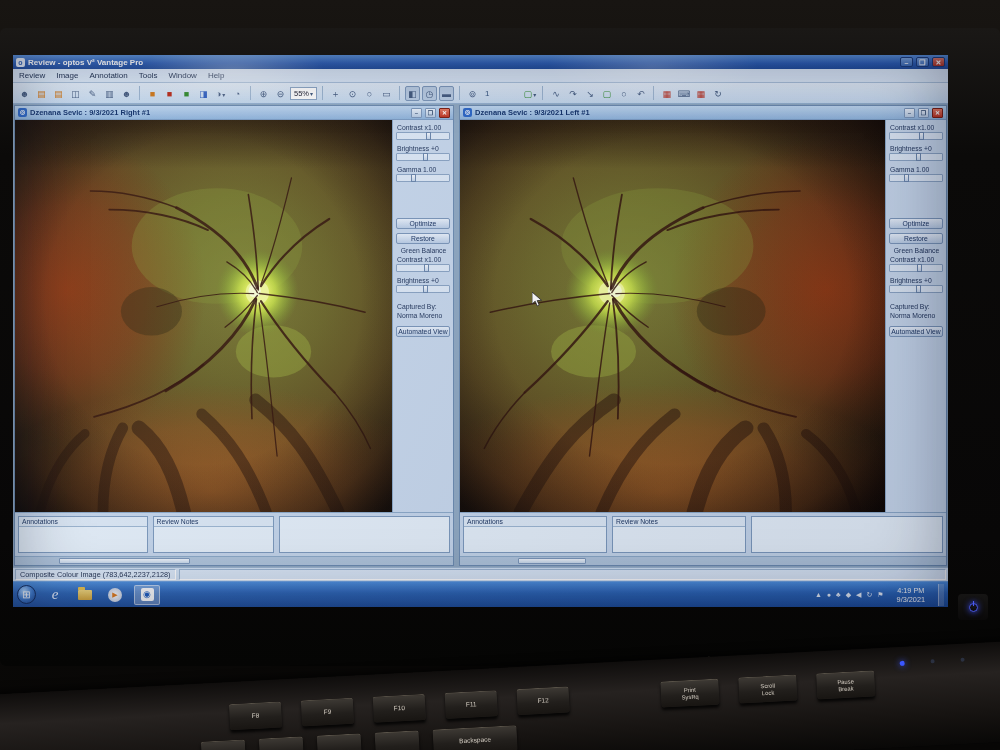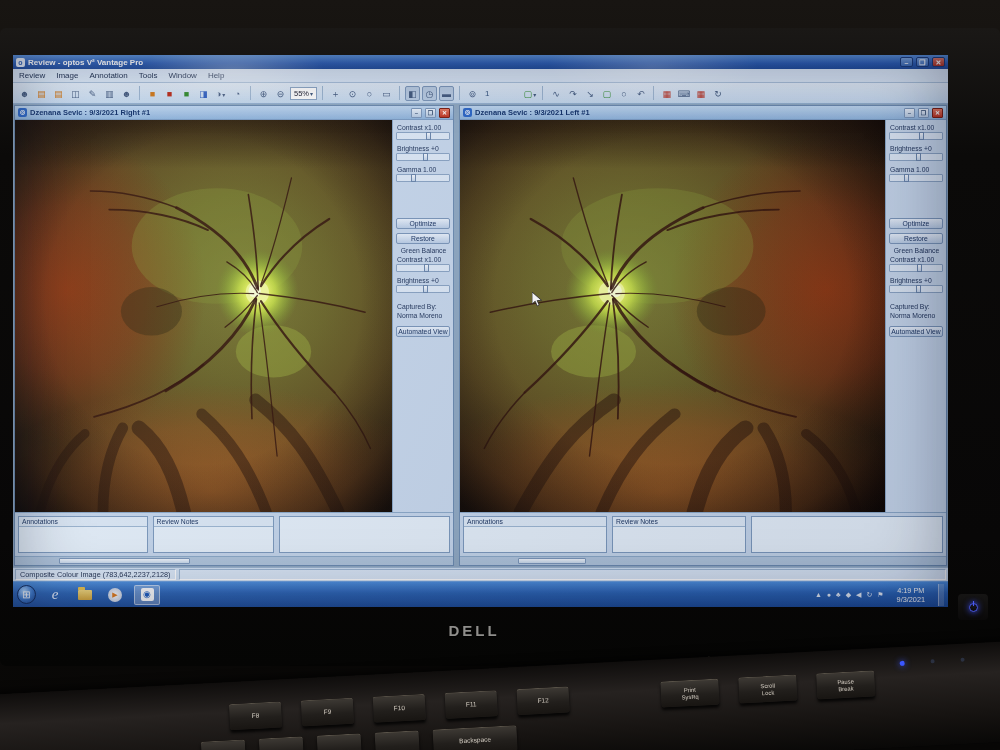--- a/index.html
+++ b/index.html
@@ -467,21 +467,20 @@
         <span class="clock">
           <div>4:19 PM</div>
           <div>9/3/2021</div>
         </span>
         <span class="showdesk"></span>
       </div>
 
       <div class="glare"></div>
     </div>
 
-    <div class="dell">DELL</div>
     <div class="pwr">
         <span class="ring"></span>
       </div>
   </div>
 
   <div class="cable" style="left:688px; top:652px; width:2px; height:100px; transform:rotate(24deg)"></div>
   <div class="cable" style="left:548px; top:668px; width:2px; height:70px; transform:rotate(-38deg)"></div>
 
   <div class="keyboard">
     <div class="krow r1">

